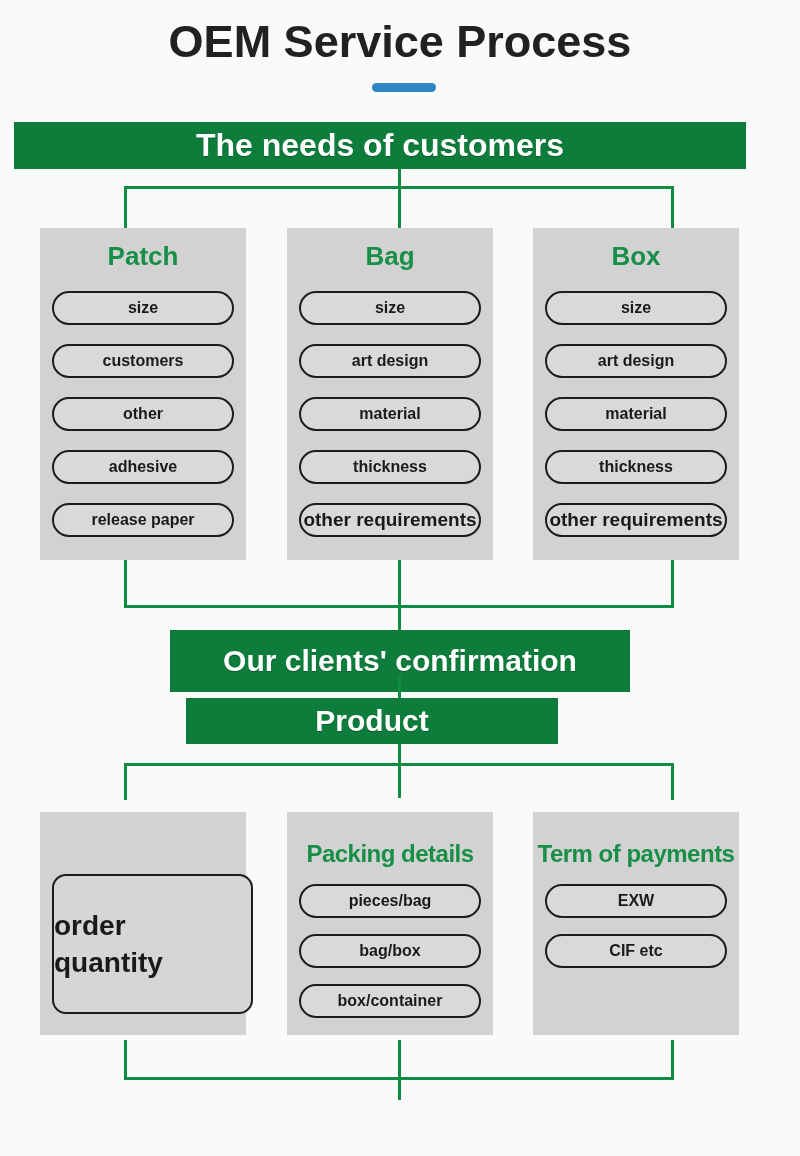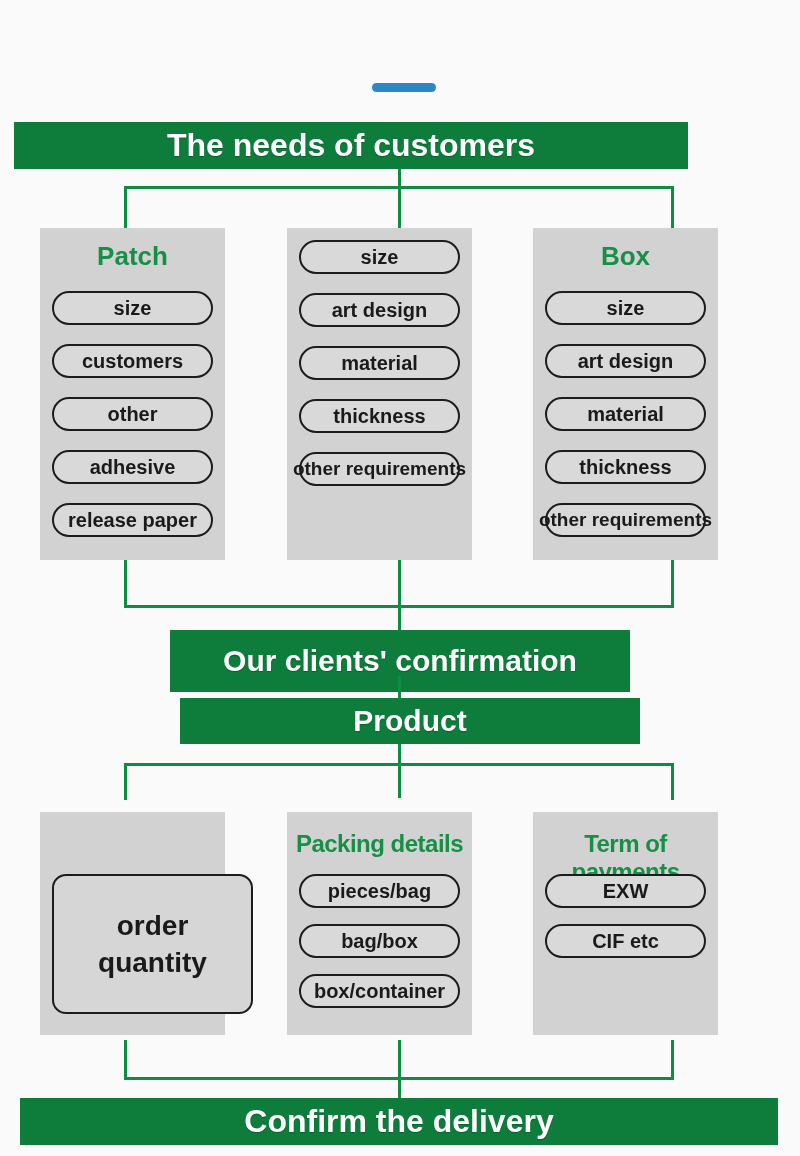--- a/index.html
+++ b/index.html
@@ -28,58 +28,59 @@
   }
   .title-underline{
     position:absolute;left:372px;top:83px;width:64px;height:9px;
     border-radius:5px;background:var(--underline-blue);
   }
   .banner{
     position:absolute;background:var(--banner-green);color:var(--banner-text);
     font-weight:bold;display:flex;align-items:center;justify-content:center;
     text-shadow:0 1px 1px rgba(0,0,0,0.25);
   }
-  .banner-needs{left:14px;top:122px;width:674px;height:47px;font-size:32px;}
+  .banner-needs{left:14px;top:122px;width:732px;height:47px;font-size:32px;}
   .banner-confirmation{left:170px;top:630px;width:460px;height:62px;font-size:30px;}
-  .banner-product{left:180px;top:698px;width:460px;height:46px;font-size:30px;}
+  .banner-product{left:186px;top:698px;width:372px;height:46px;font-size:30px;}
   .banner-delivery{left:20px;top:1098px;width:758px;height:47px;font-size:32px;}
   .line{position:absolute;background:var(--line-green);}
   .col{
-    position:absolute;width:185px;background:var(--box-gray);
+    position:absolute;width:206px;background:var(--box-gray);
     display:flex;flex-direction:column;
   }
   .col-top{top:228px;height:332px;}
   .col-bottom{top:812px;height:223px;}
   .col-1{left:40px;}
   .col-2{left:287px;}
   .col-3{left:533px;}
   .col-heading{
     margin-top:13px;height:38px;text-align:center;font-weight:bold;
     font-size:26px;color:var(--heading-green);
   }
-  .col-heading.small{font-size:24px;margin-top:18px;height:30px;letter-spacing:-0.5px;}
+  .col-heading.small{font-size:24px;margin-top:28px;height:30px;letter-spacing:-0.5px;}
   .pill-list{display:flex;flex-direction:column;gap:19px;margin:12px 12px 0 12px;}
   .pill-list.bottom{gap:16px;margin-top:14px;}
   .pill{
     height:34px;border:2px solid var(--pill-border);border-radius:17px;
     background:var(--pill-bg);display:flex;align-items:center;justify-content:center;
-    font-size:20px;font-weight:bold;color:var(--text-dark);white-space:nowrap;
+    font-size:16px;font-weight:bold;color:var(--text-dark);white-space:nowrap;
   }
   .order-inner{
     position:absolute;left:12px;top:62px;width:201px;height:140px;
     border:2px solid var(--pill-border);border-radius:14px;background:#d6d6d6;
-    display:flex;flex-direction:column;align-items:center;justify-content:center;
+    display:flex;flex-direction:column;align-items:flex-start;justify-content:center;
     font-size:28px;font-weight:600;color:var(--text-dark);line-height:37px;
   }
 </style>
 </head>
 <body>
 
 <div class="stage">
 
+  <div class="page-title">OEM Service Process</div>
   <div class="title-underline"></div>
 
   <div class="banner banner-needs">The needs of customers</div>
 
   <div class="line" style="left:398px;top:169px;width:3px;height:20px;"></div>
   <div class="line" style="left:124px;top:186px;width:550px;height:3px;"></div>
   <div class="line" style="left:124px;top:186px;width:3px;height:42px;"></div>
   <div class="line" style="left:398px;top:186px;width:3px;height:42px;"></div>
   <div class="line" style="left:671px;top:186px;width:3px;height:42px;"></div>
 
@@ -88,20 +89,21 @@
     <div class="pill-list">
       <div class="pill">size</div>
       <div class="pill">customers</div>
       <div class="pill">other</div>
       <div class="pill">adhesive</div>
       <div class="pill">release paper</div>
     </div>
   </div>
 
   <div class="col col-top col-2">
+    <div class="col-heading">Bag</div>
     <div class="pill-list">
       <div class="pill">size</div>
       <div class="pill">art design</div>
       <div class="pill">material</div>
       <div class="pill">thickness</div>
       <div class="pill" style="font-size:19px;">other requirements</div>
     </div>
   </div>
 
   <div class="col col-top col-3">
@@ -156,15 +158,14 @@
       <div class="pill">CIF etc</div>
     </div>
   </div>
 
   <div class="line" style="left:124px;top:1040px;width:3px;height:40px;"></div>
   <div class="line" style="left:398px;top:1040px;width:3px;height:40px;"></div>
   <div class="line" style="left:671px;top:1040px;width:3px;height:40px;"></div>
   <div class="line" style="left:124px;top:1077px;width:550px;height:3px;"></div>
   <div class="line" style="left:398px;top:1077px;width:3px;height:23px;"></div>
 
-  <div class="banner banner-delivery">Confirm the delivery</div>
 
 </div>
 
 </body></html>

